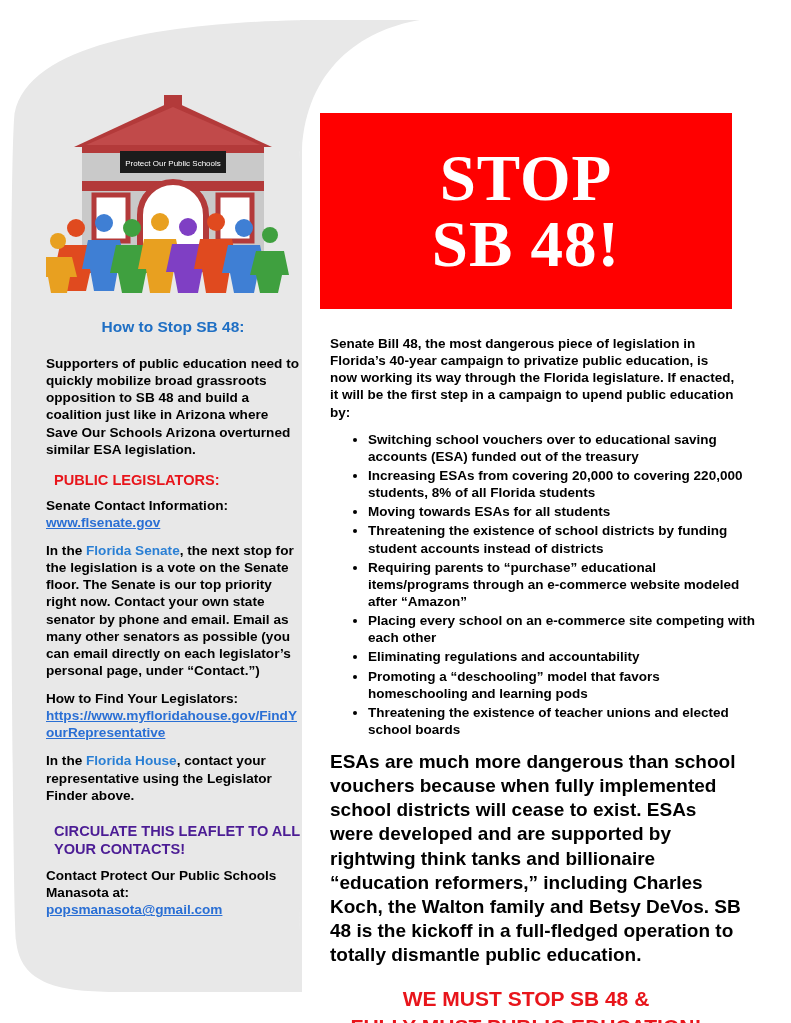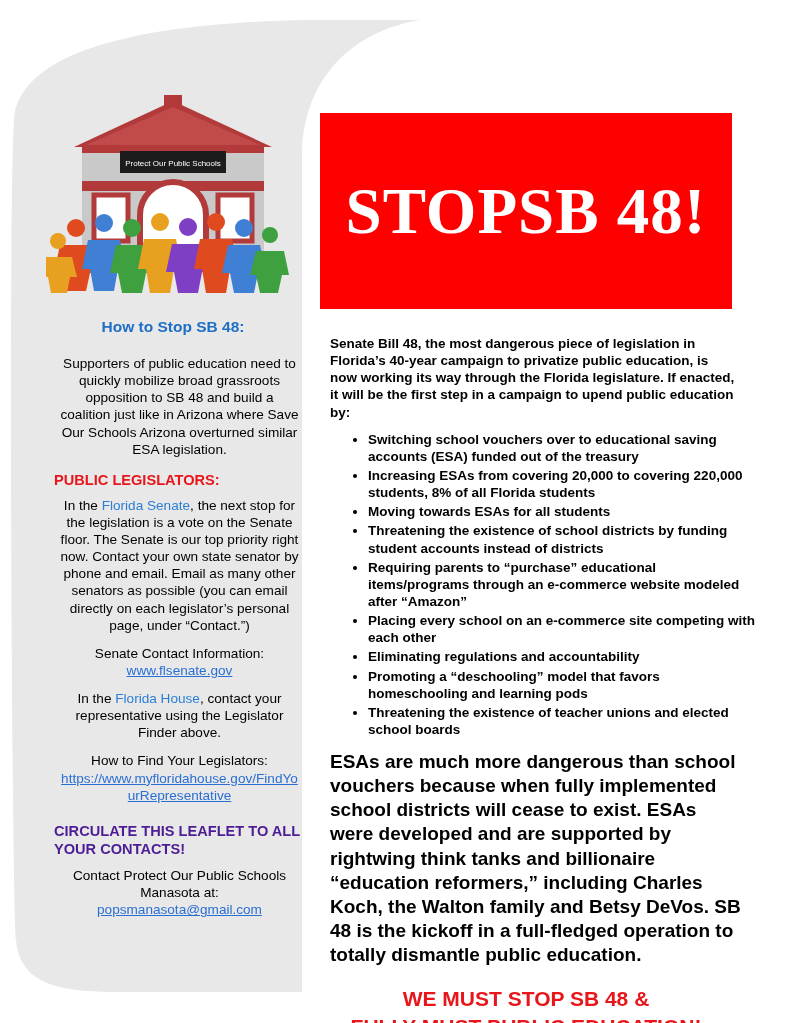--- a/index.html
+++ b/index.html
@@ -49,26 +49,25 @@
   .how-to-title {
     color: #1f6fc4;
     font-size: 15.5px;
     font-weight: bold;
     text-align: center;
     margin-top: 8px;
     margin-bottom: 19px;
   }
 
   .left-col p {
-    margin: 0 0 11px 13px;
+    margin: 0 0 11px 0;
     font-size: 13.6px;
-    font-weight: normal;
+    font-weight: bold;
     line-height: 1.26;
     color: #000000;
-    text-align: center;
   }
 
   .contact-legislators {
     color: #e8151b;
     font-size: 14.6px;
     font-weight: bold;
     margin: 14px 0 9px 8px;
   }
 
   .blue-text { color: #2a7fd4; }
@@ -93,21 +92,21 @@
     left: 320px;
     top: 113px;
     width: 424px;
   }
 
   .stop-banner {
     background: #ff0000;
     width: 412px;
     height: 196px;
     display: flex;
-    flex-direction: row;
+    flex-direction: column;
     align-items: center;
     justify-content: center;
     color: #ffffff;
   }
   .stop-banner .l1 {
     font-family: "Liberation Serif", serif;
     font-weight: bold;
     font-size: 65px;
     line-height: 1.02;
     letter-spacing: 1px;
@@ -245,33 +244,33 @@
         </g>
       </svg>
     </div>
 
     <div class="how-to-title">How to Stop SB 48:</div>
 
     <p>Supporters of public education need to quickly mobilize broad grassroots opposition to SB 48 and build a coalition just like in Arizona where Save Our Schools Arizona overturned similar ESA legislation.</p>
 
     <div class="contact-legislators">PUBLIC LEGISLATORS:</div>
 
-    <p><span>In the </span><span class="blue-text">Florida Senate</span><span>, the next stop for the legislation is a vote on the Senate floor. The Senate is our top priority right now. Contact your own state senator by phone and email.  Email as many other senators as possible (you can email directly on each legislator’s personal page, under “Contact.”)</span></p>
-
     <p>
       <span>Senate Contact Information:</span><br>
       <a class="link" href="#">www.flsenate.gov</a>
     </p>
 
-    <p><span>In the </span><span class="blue-text">Florida House</span><span>, contact your representative using the Legislator Finder above.</span></p>
+    <p><span>In the </span><span class="blue-text">Florida Senate</span><span>, the next stop for the legislation is a vote on the Senate floor. The Senate is our top priority right now. Contact your own state senator by phone and email.  Email as many other senators as possible (you can email directly on each legislator’s personal page, under “Contact.”)</span></p>
 
     <p>
       <span>How to Find Your Legislators:</span><br>
       <a class="link" href="#">https://www.myfloridahouse.gov/FindYourRepresentative</a>
     </p>
+
+    <p><span>In the </span><span class="blue-text">Florida House</span><span>, contact your representative using the Legislator Finder above.</span></p>
 
     <div class="circulate">CIRCULATE THIS LEAFLET TO ALL YOUR CONTACTS!</div>
 
     <p>
       <span>Contact Protect Our Public Schools Manasota at:</span><br>
       <a class="link" href="#">popsmanasota@gmail.com</a>
     </p>
   </div>
 
   <div class="right-col">

